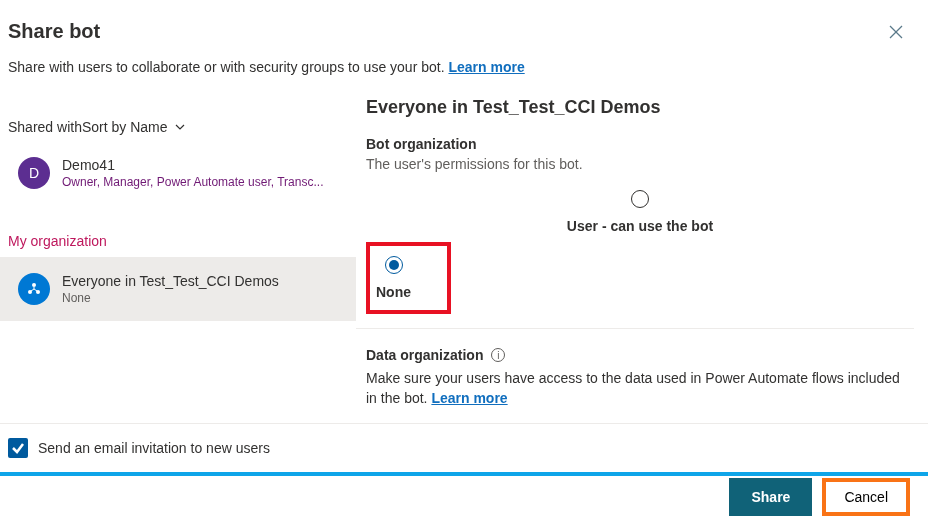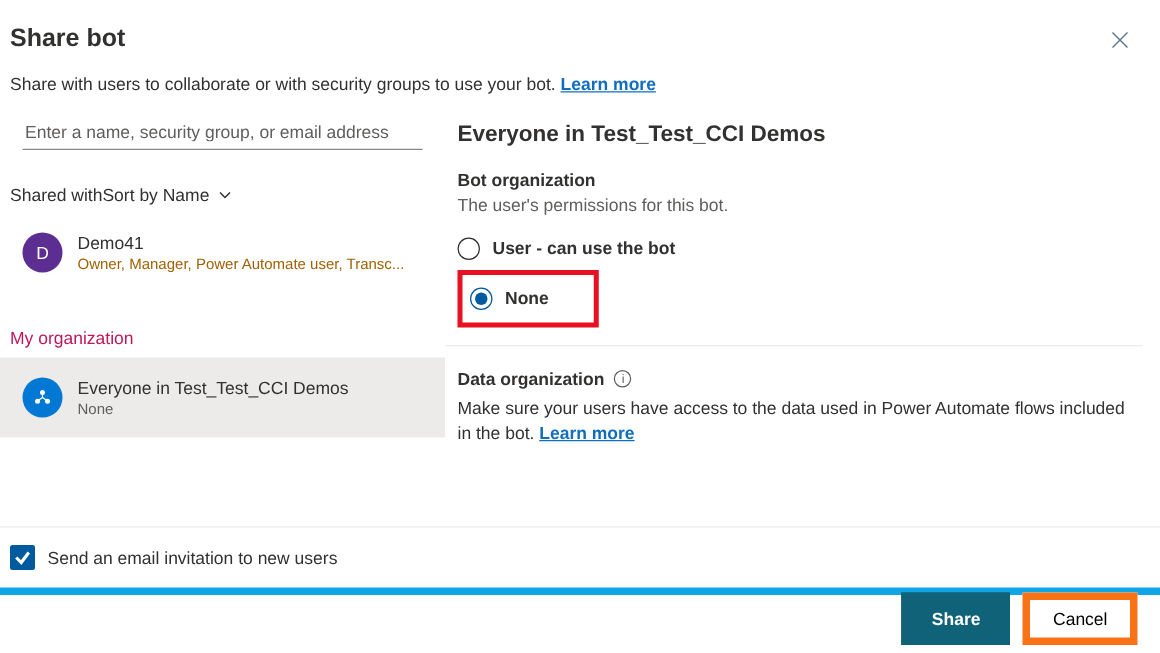--- a/index.html
+++ b/index.html
@@ -72,21 +72,21 @@
     display: flex; align-items: center; gap: 12px;
     padding: 14px 8px 14px 18px;
   }
   .avatar {
     width: 32px; height: 32px; border-radius: 50%;
     background: #5c2e91; color: #fff;
     display: flex; align-items: center; justify-content: center;
     font-size: 14px; font-weight: 400;
   }
   .user-name { font-size: 14px; }
-  .user-sub { font-size: 12px; color: #a16207; margin-top: 2px; white-space: nowrap; overflow: hidden; text-overflow: ellipsis; max-width: 280px;}
+  .user-sub { font-size: 12px; color: #701a75; margin-top: 2px; white-space: nowrap; overflow: hidden; text-overflow: ellipsis; max-width: 280px;}
 
   .section-label { padding: 30px 8px 8px 8px; color: #be185d; }
 
   .org-row {
     display: flex; align-items: center; gap: 12px;
     padding: 16px 8px 16px 18px;
     background: #edebe9;
   }
   .org-avatar {
     width: 32px; height: 32px; border-radius: 50%;
@@ -98,23 +98,24 @@
   .org-name { font-size: 14px; }
   .org-sub { font-size: 12px; color: #605e5c; margin-top: 2px; }
 
   .right h2.entity {
     font-size: 18px; font-weight: 600; margin: 0 0 18px 0;
   }
   .perm-head { font-size: 14px; font-weight: 600; margin-bottom: 4px; }
   .perm-sub { font-size: 14px; color: #605e5c; margin-bottom: 12px; }
 
   .radio-row {
-    display: flex; align-items: flex-start; gap: 10px;
+    display: flex; align-items: center; gap: 10px;
     padding: 6px 0;
     cursor: pointer;
+    flex-direction: column;
   }
   .radio-outer {
     width: 18px; height: 18px; border-radius: 50%;
     border: 1px solid #323130; display: flex;
     align-items: center; justify-content: center;
     flex: 0 0 18px;
   }
   .radio-row.checked .radio-outer { border-color: #005a9e; }
   .radio-inner {
     width: 10px; height: 10px; border-radius: 50%;
@@ -137,40 +138,40 @@
     width: 14px; height: 14px; border: 1px solid #605e5c; border-radius: 50%;
     display: inline-flex; align-items: center; justify-content: center;
     font-size: 10px; color: #605e5c; font-weight: 400;
   }
   .data-body { color: #323130; line-height: 1.4; }
 
   .footer {
     position: absolute;
     left: 0; right: 0; bottom: 46px;
     border-top: 1px solid #edebe9;
-    border-bottom: 6px solid #0ea5e9;
+    border-bottom: 4px solid #0ea5e9;
     padding: 14px 8px;
     display: flex; align-items: center; gap: 10px;
   }
   .checkbox {
     width: 20px; height: 20px; background: #005a9e;
     display: flex; align-items: center; justify-content: center;
     border-radius: 2px;
   }
   .checkbox svg { width: 14px; height: 14px; stroke: #fff; fill: none; stroke-width: 2.5; }
 
   .buttons {
     position: absolute;
     right: 18px; bottom: 6px;
     display: flex; gap: 10px;
   }
   .btn {
     padding: 7px 18px;
     font-size: 14px;
-    border: 6px solid #f97316;
+    border: 4px solid #f97316;
     background: #fff;
     cursor: pointer;
     font-family: inherit;
   }
   .btn.primary {
     background: #106278;
     border-color: #106278;
     color: #fff;
     font-weight: 600;
   }
@@ -186,23 +187,20 @@
 </div>
 
 <h1 class="title">Share bot</h1>
 <div class="desc">
   <span>Share with users to collaborate or with security groups to use your bot.</span>
   <a class="link">Learn more</a>
 </div>
 
 <div class="columns">
   <div class="left">
-    <div class="search-wrap">
-      <input class="search-input" type="text" placeholder="Enter a name, security group, or email address" style="">
-    </div>
 
     <div class="row-sort">
       <span class="muted">Shared with</span>
       <div class="sort">
         <span>Sort by Name</span>
         <svg class="chev" viewBox="0 0 12 12">
             <polyline points="2,4 6,8 10,4" fill="none" stroke="#323130" stroke-width="1.2"></polyline>
           </svg>
       </div>
     </div>

